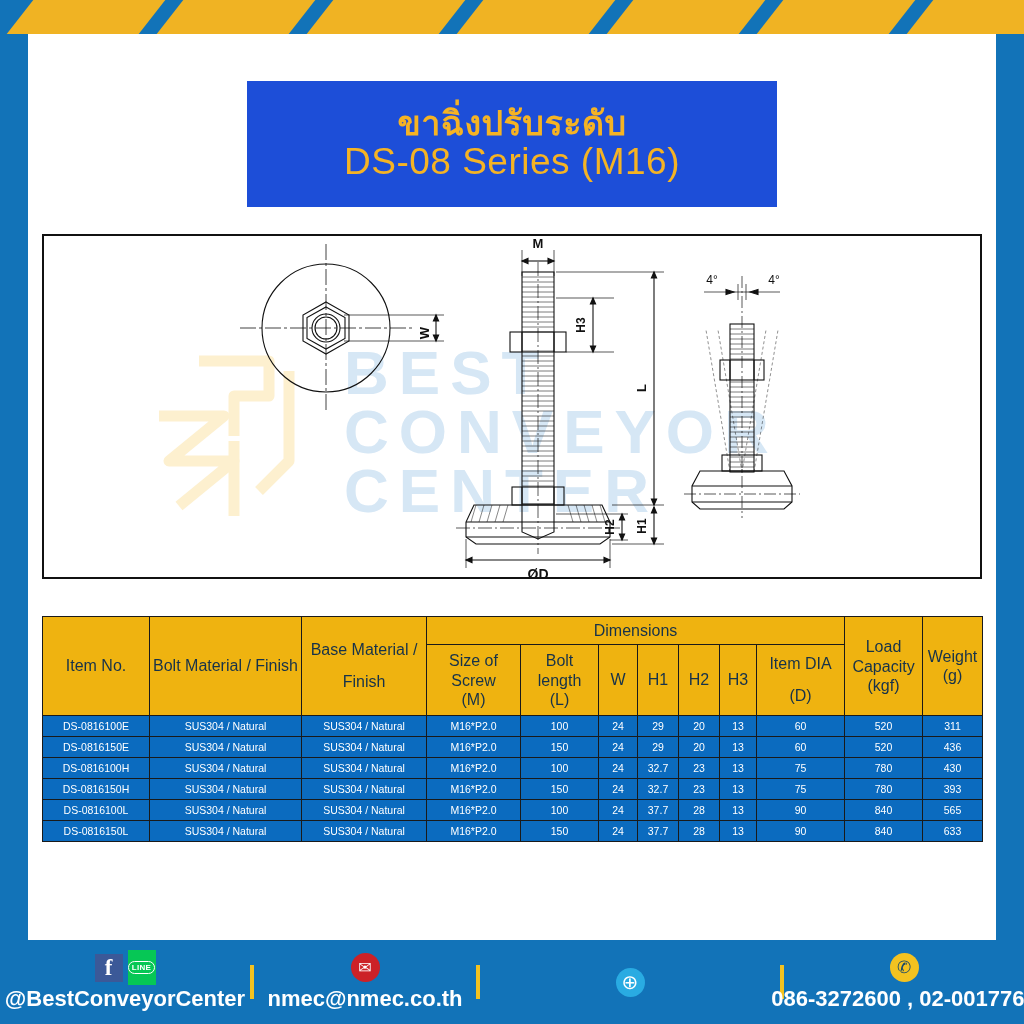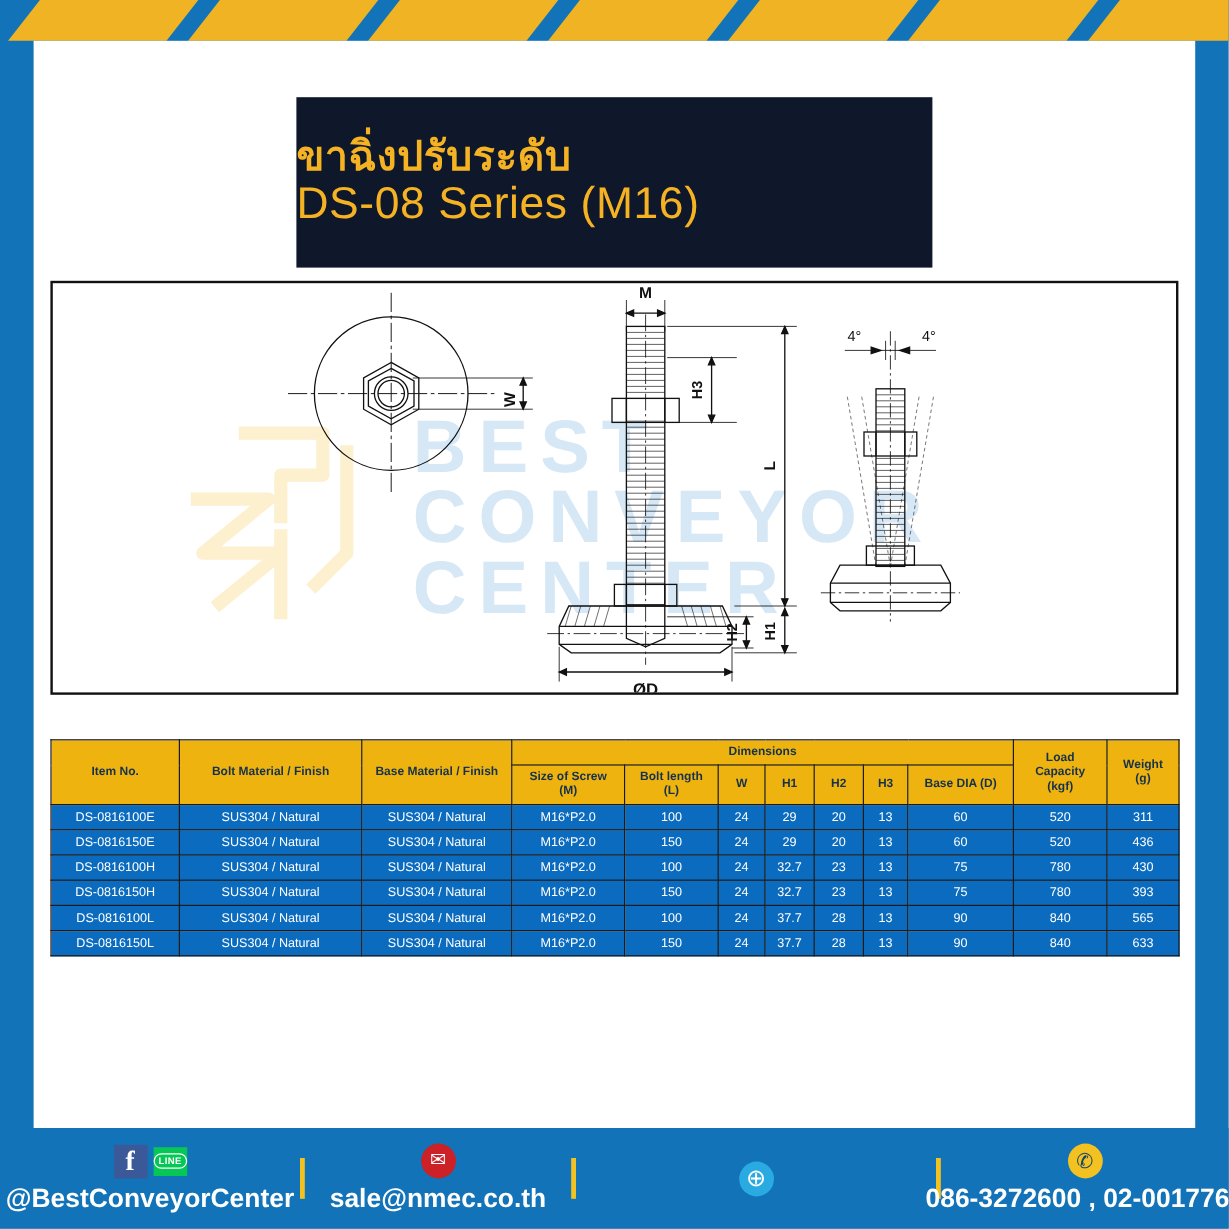--- a/index.html
+++ b/index.html
@@ -31,24 +31,24 @@
   .sheet {
     position: absolute;
     left: 28px; top: 34px;
     width: 968px; height: 906px;
     background: #ffffff;
   }
   
   .title-banner {
     position: absolute;
     left: 219px; top: 47px;
-    width: 530px; height: 142px;
-    background: #0f172a;
+    width: 530px; height: 126px;
+    background: #1d4ed8;
     display: flex; flex-direction: column;
-    justify-content: center;
+    align-items: center; justify-content: center;
     gap: 2px;
   }
   .title-th {
     color: #f5b324;
     font-size: 34px;
     font-weight: bold;
     letter-spacing: 0.5px;
     line-height: 1.05;
   }
   .title-en {
@@ -94,22 +94,22 @@
     table-layout: fixed;
   }
   .spec-table th, .spec-table td {
     border: 1px solid #1a1a1a;
     text-align: center;
     vertical-align: middle;
   }
   .spec-table th {
     background: #efb310;
     color: #16324a;
-    font-size: 10px;
-    font-weight: bold;
+    font-size: 16px;
+    font-weight: normal;
     padding: 3px 2px;
     line-height: 2.0;
   }
   .spec-table th.grp {
     line-height: 1.2;
     padding: 4px 2px;
   }
   .spec-table td {
     background: #0b6bbf;
     color: #ffffff;
@@ -148,22 +148,22 @@
   .c2 { width: 222px; }
   .c3 { width: 300px; }
   .c4 { width: 240px; }
   .ic-fb {
     width: 28px; height: 28px; background: #3b5998;
     display: flex; align-items: center; justify-content: center;
     color: #fff; font-size: 23px; font-weight: bold;
     font-family: "Liberation Serif", serif; line-height: 1;
   }
   .ic-line {
-    width: 28px; height: 24px; background: #06c755;
-    display: flex; align-items: center; justify-content: flex-end;
+    width: 28px; height: 35px; background: #06c755;
+    display: flex; align-items: center; justify-content: center;
     color: #fff; font-size: 8px; font-weight: bold;
   }
   .ic-line span {
     border: 1.6px solid #fff; border-radius: 7px;
     padding: 1px 3px; letter-spacing: .3px;
   }
   .ic-mail {
     width: 29px; height: 29px; border-radius: 50%;
     background: #cc2127;
     display: flex; align-items: center; justify-content: center;
@@ -456,21 +456,21 @@
             <div>(M)</div>
           </th>
           <th class="grp">
             <div>Bolt length</div>
             <div>(L)</div>
           </th>
           <th>W</th>
           <th>H1</th>
           <th>H2</th>
           <th>H3</th>
-          <th>Base DIA (D)</th>
+          <th>Item DIA (D)</th>
         </tr>
       </thead>
       <tbody>
         <tr>
           <td>DS-0816100E</td>
           <td>SUS304 / Natural</td>
           <td>SUS304 / Natural</td>
           <td>M16*P2.0</td>
           <td>100</td>
           <td>24</td>
@@ -563,21 +563,21 @@
           <span>LINE</span>
         </div>
       </div>
       <div class="flabel">@BestConveyorCenter</div>
     </div>
     <div class="fsep"></div>
     <div class="fcell c2">
       <div class="ficons">
         <div class="ic-mail">✉</div>
       </div>
-      <div class="flabel">sale@nmec.co.th</div>
+      <div class="flabel">nmec@nmec.co.th</div>
     </div>
     <div class="fsep"></div>
     <div class="fcell c3">
       <div class="ficons">
         <div class="ic-globe">⊕</div>
       </div>
     </div>
     <div class="fsep"></div>
     <div class="fcell c4">
       <div class="ficons">

